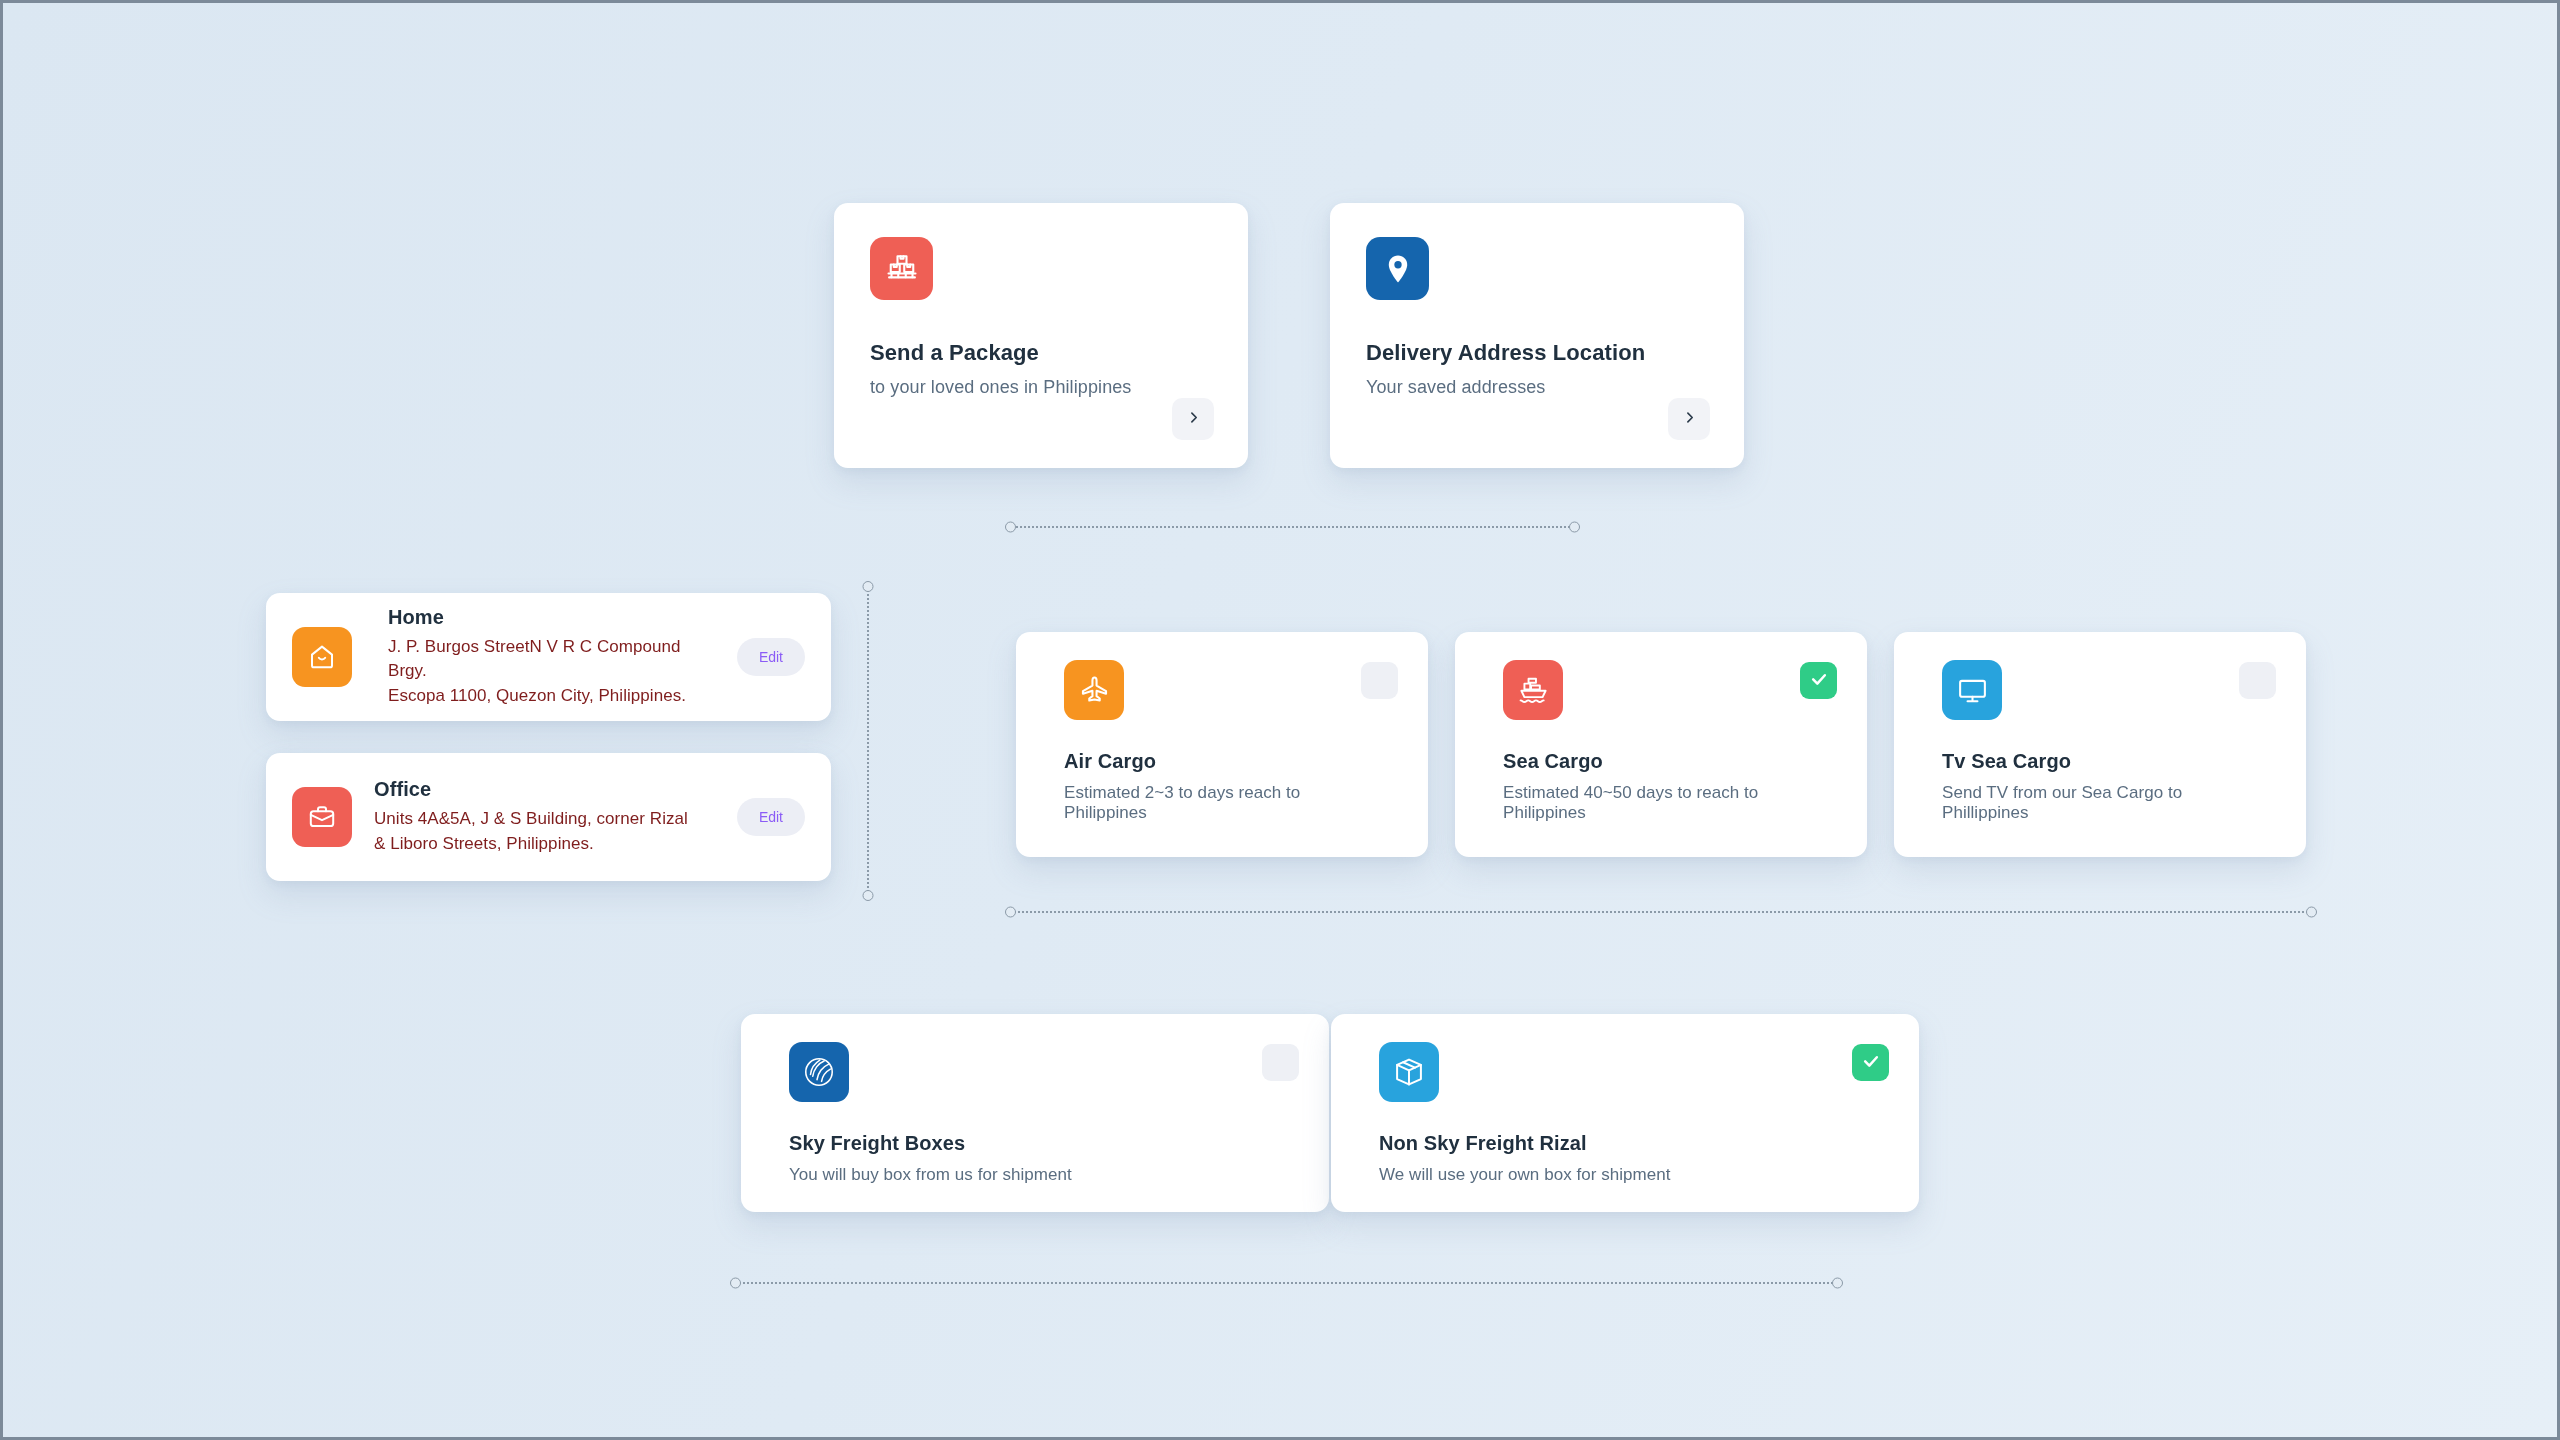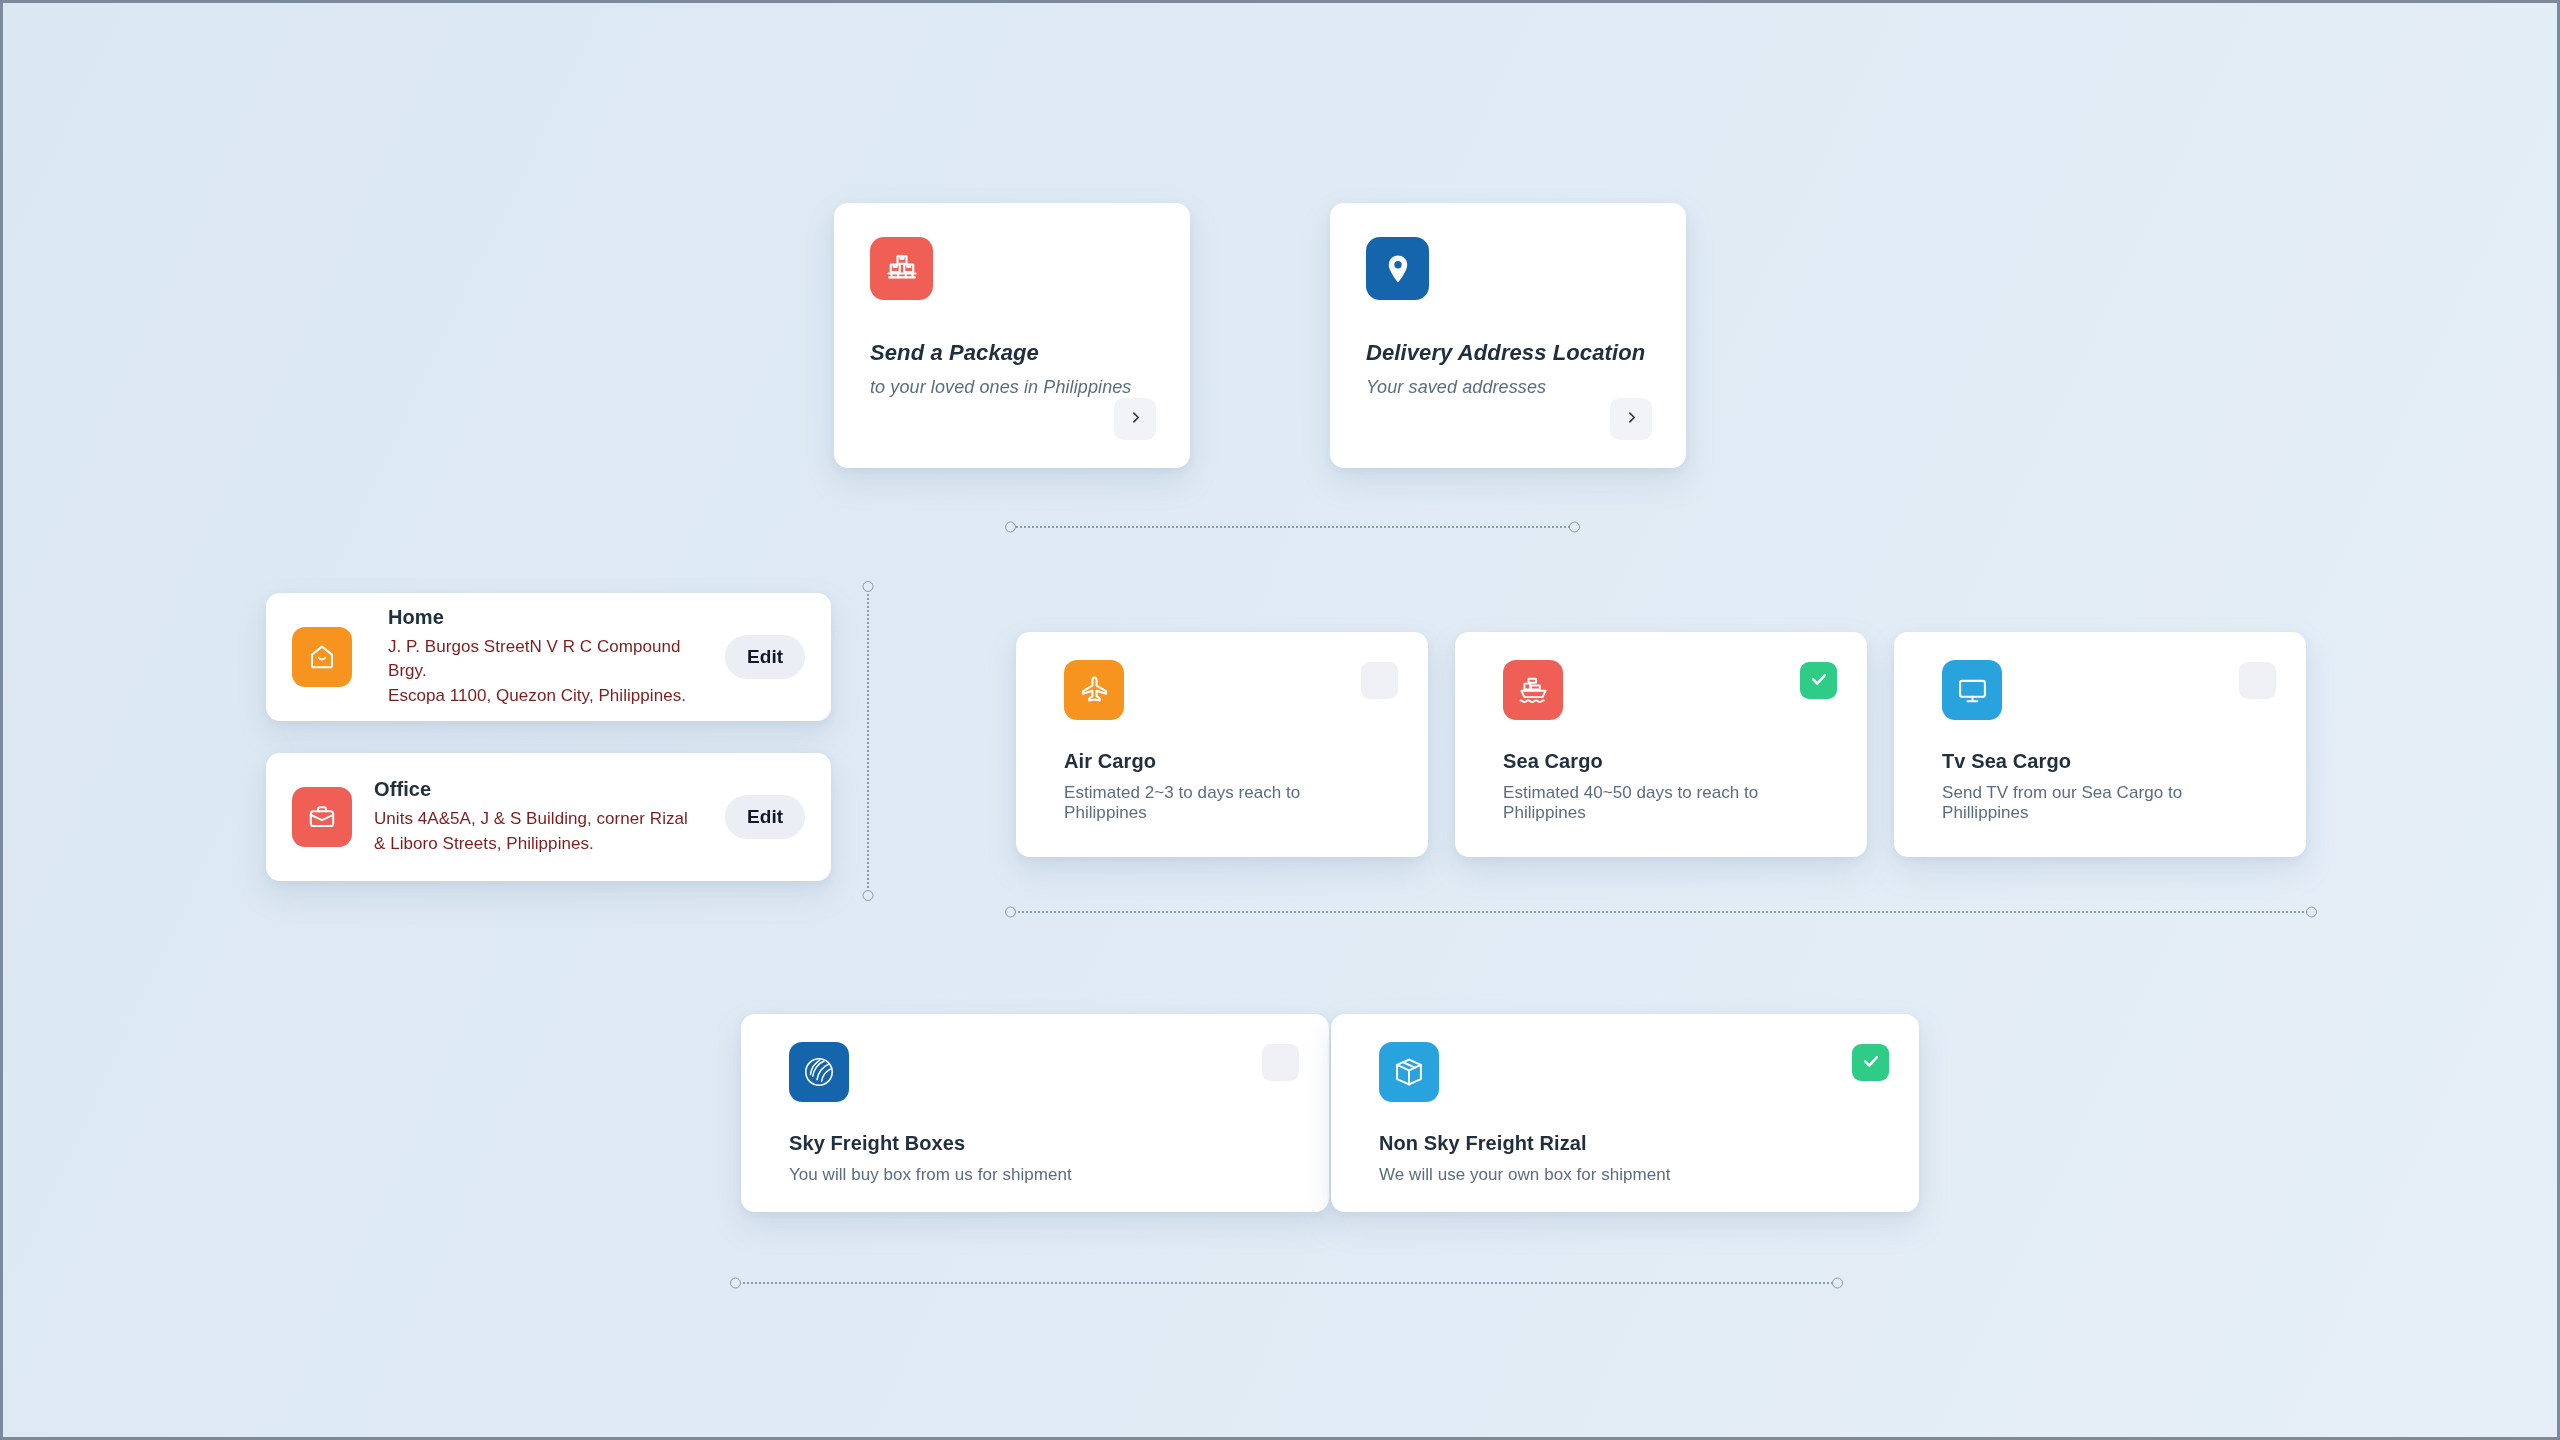--- a/index.html
+++ b/index.html
@@ -30,21 +30,21 @@
   
   .card {
     position: absolute;
     background: #ffffff;
     border-radius: 14px;
     box-shadow: 0 14px 30px rgba(120, 145, 175, 0.18),
                 0 3px 8px rgba(120, 145, 175, 0.10);
   }
 
   
-  .hero-card { width: 356px; height: 265px; padding: 34px 36px; font-style: italic; }
+  .hero-card { width: 414px; height: 265px; padding: 34px 36px; }
 
   .icon-tile {
     width: 63px; height: 63px;
     border-radius: 14px;
     display: flex; align-items: center; justify-content: center;
   }
   .icon-tile svg { display: block; }
 
   .hero-title {
     margin-top: 40px;
@@ -92,23 +92,23 @@
     font-size: 17px; color: #7f1d1d; line-height: 1.45;
     letter-spacing: 0.05px;
   }
   .edit-btn {
     flex: 0 0 auto;
     background: #eceef5;
     border: none;
     border-radius: 999px;
     padding: 11px 22px;
     font-family: inherit;
-    font-size: 19px;
-    font-weight: 700;
-    color: #0f172a;
+    font-size: 14px;
+    font-weight: 400;
+    color: #8b5cf6;
     cursor: pointer;
   }
 
   
   .opt-card {
     position: absolute;
     background: #ffffff;
     border-radius: 14px;
     box-shadow: 0 14px 30px rgba(120, 145, 175, 0.18),
                 0 3px 8px rgba(120, 145, 175, 0.10);

